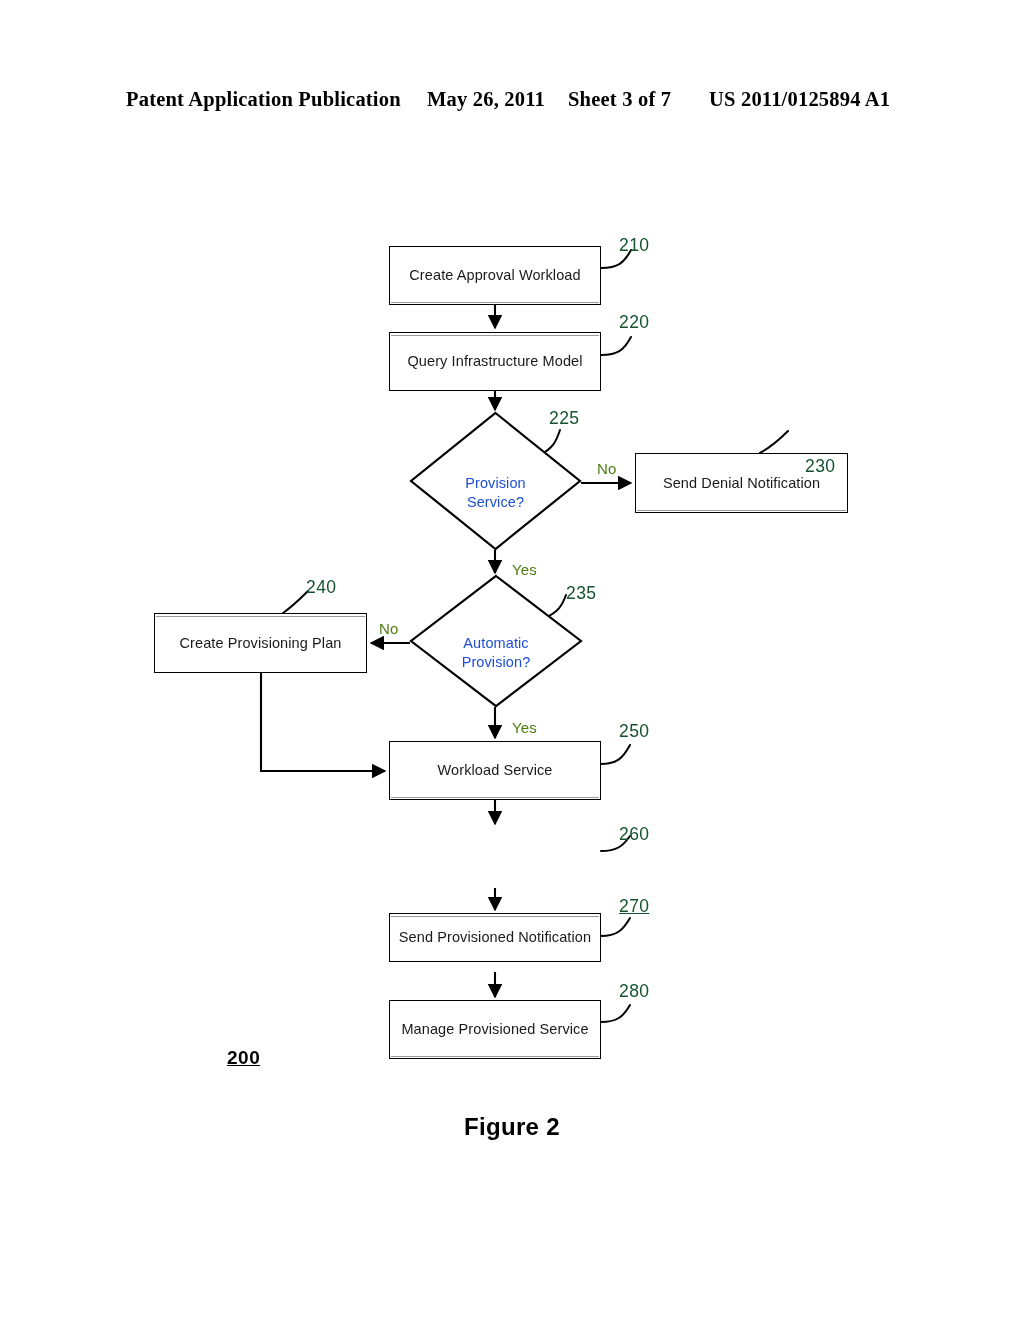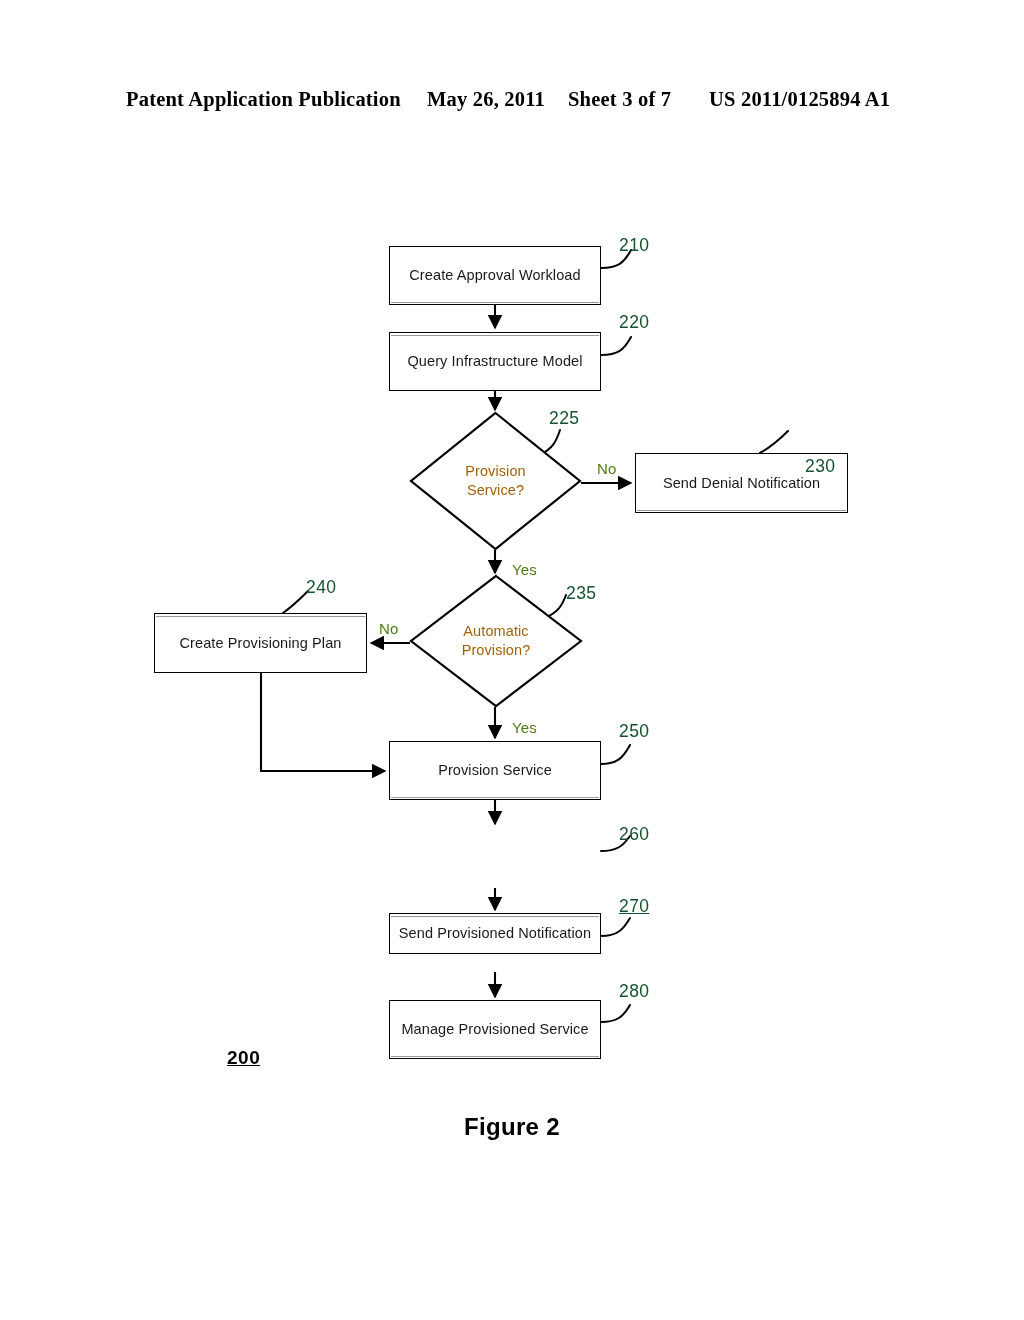--- a/index.html
+++ b/index.html
@@ -94,30 +94,30 @@
   .node-box.dbl-top::before { top: 1.5px; }
   .node-box.dbl-bottom::after { bottom: 1.5px; }
 
   
   .node-diamond {
     position: absolute;
   }
   .node-diamond svg { display: block; }
   .node-diamond .node-label {
     position: absolute;
-    left: 0; top: 0;
+    left: 0; top: 12px;
     width: 100%; height: 100%;
     display: flex;
     flex-direction: column;
     align-items: center;
     justify-content: center;
     font-size: 14.5px;
     line-height: 1.3;
     letter-spacing: 0.1px;
-    color: #a16207;
+    color: #1d4ed8;
     text-align: center;
   }
 
   
   .ref-num {
     position: absolute;
     font-size: 17.5px;
     letter-spacing: 0.4px;
     color: #14532d;
   }
@@ -231,27 +231,27 @@
   <div class="ref-num" style="left:566px; top:583px;">235</div>
   <div class="branch-label" style="left:379px; top:620px;">No</div>
   <div class="branch-label" style="left:512px; top:719px;">Yes</div>
 
   <div class="node-box dbl-top" style="left:154px; top:613px; width:213px; height:60px;">
     <span class="node-label">Create Provisioning Plan</span>
   </div>
   <div class="ref-num" style="left:306px; top:577px;">240</div>
 
   <div class="node-box dbl-bottom" style="left:389px; top:741px; width:212px; height:59px;">
-    <span class="node-label">Provision Service</span>
+    <span class="node-label">Workload Service</span>
   </div>
   <div class="ref-num" style="left:619px; top:721px;">250</div>
 
   <div class="ref-num" style="left:619px; top:824px;">260</div>
 
-  <div class="node-box dbl-top" style="left:389px; top:913px; width:212px; height:41px;">
+  <div class="node-box dbl-top" style="left:389px; top:913px; width:212px; height:49px;">
     <span class="node-label">Send Provisioned Notification</span>
   </div>
   <div class="ref-num" style="left:619px; top:896px;text-decoration:underline;">270</div>
 
   <div class="node-box dbl-bottom" style="left:389px; top:1000px; width:212px; height:59px;">
     <span class="node-label">Manage Provisioned Service</span>
   </div>
   <div class="ref-num" style="left:619px; top:981px;">280</div>
 
   <div id="flow-id">200</div>

